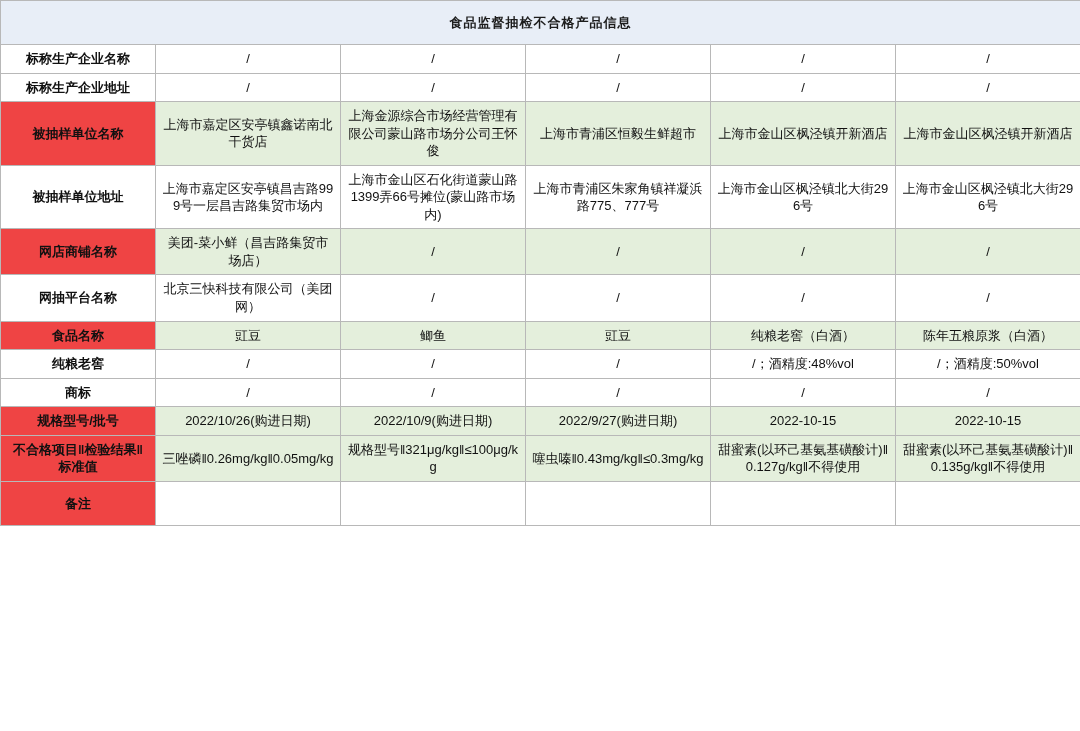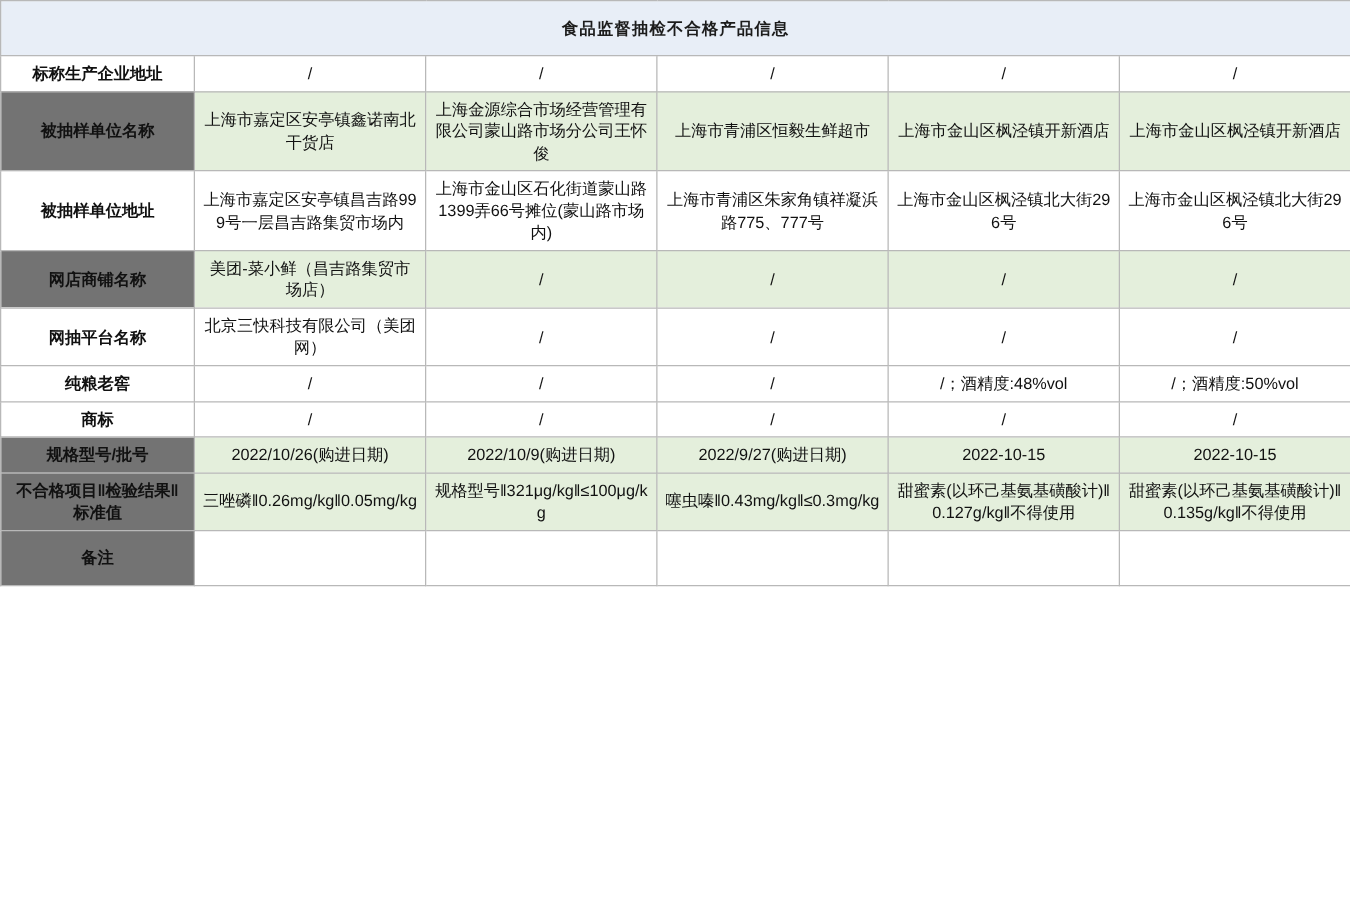--- a/index.html
+++ b/index.html
@@ -43,21 +43,21 @@
     letter-spacing: 1px;
     border: 1px solid #b8b8b8;
   }
   .label-cell {
     font-weight: 700;
     font-size: 13.5px;
     background: #ffffff;
     width: 155px;
   }
   .label-cell.green {
-    background: #737373;
+    background: #ef4444;
   }
   .val-cell {
     background: #ffffff;
   }
   .val-cell.green {
     background: #e4efdc;
   }
   .row-label-tall {
     line-height: 1.4;
   }
@@ -77,20 +77,28 @@
       <col class="c0">
         <col class="c1">
         <col class="c2">
         <col class="c3">
         <col class="c4">
         <col class="c5">
     </colgroup>
     <tbody>
       <tr>
         <td class="title-cell" colspan="6">食品监督抽检不合格产品信息</td>
+      </tr>
+      <tr>
+        <td class="label-cell">标称生产企业名称</td>
+        <td class="val-cell">/</td>
+        <td class="val-cell">/</td>
+        <td class="val-cell">/</td>
+        <td class="val-cell">/</td>
+        <td class="val-cell">/</td>
       </tr>
       <tr>
         <td class="label-cell">标称生产企业地址</td>
         <td class="val-cell">/</td>
         <td class="val-cell">/</td>
         <td class="val-cell">/</td>
         <td class="val-cell">/</td>
         <td class="val-cell">/</td>
       </tr>
       <tr>
@@ -117,20 +125,28 @@
         <td class="val-cell green">/</td>
         <td class="val-cell green">/</td>
       </tr>
       <tr>
         <td class="label-cell">网抽平台名称</td>
         <td class="val-cell">北京三快科技有限公司（美团网）</td>
         <td class="val-cell">/</td>
         <td class="val-cell">/</td>
         <td class="val-cell">/</td>
         <td class="val-cell">/</td>
+      </tr>
+      <tr>
+        <td class="label-cell green">食品名称</td>
+        <td class="val-cell green">豇豆</td>
+        <td class="val-cell green">鲫鱼</td>
+        <td class="val-cell green">豇豆</td>
+        <td class="val-cell green">纯粮老窖（白酒）</td>
+        <td class="val-cell green">陈年五粮原浆（白酒）</td>
       </tr>
       <tr>
         <td class="label-cell">纯粮老窖</td>
         <td class="val-cell">/</td>
         <td class="val-cell">/</td>
         <td class="val-cell">/</td>
         <td class="val-cell">/；酒精度:48%vol</td>
         <td class="val-cell">/；酒精度:50%vol</td>
       </tr>
       <tr>

